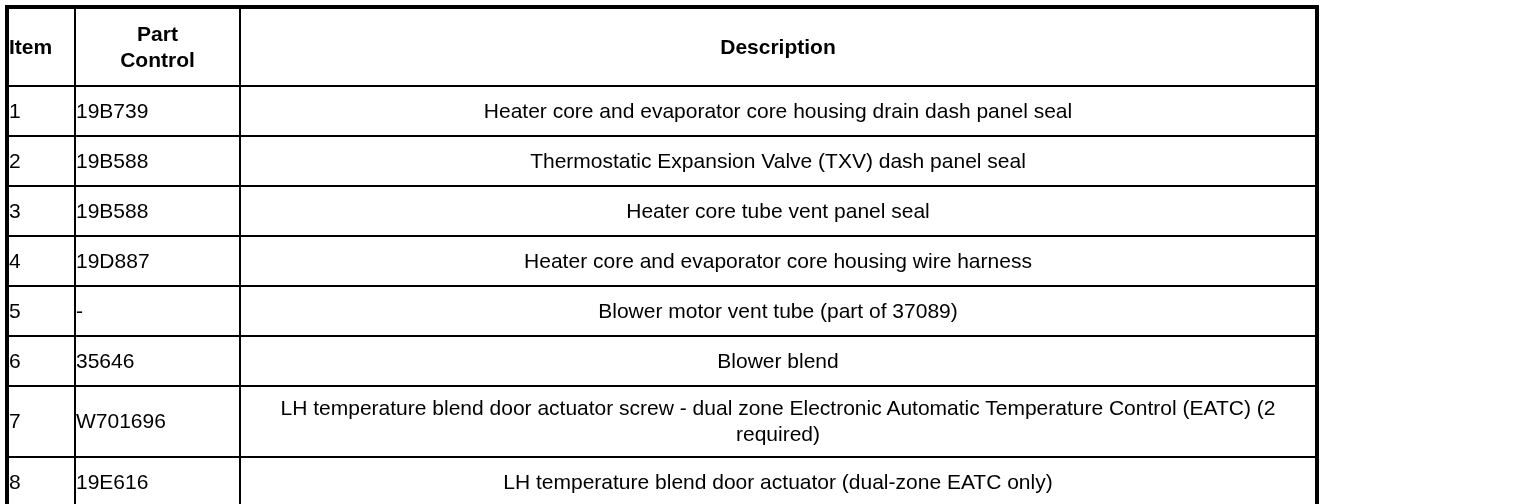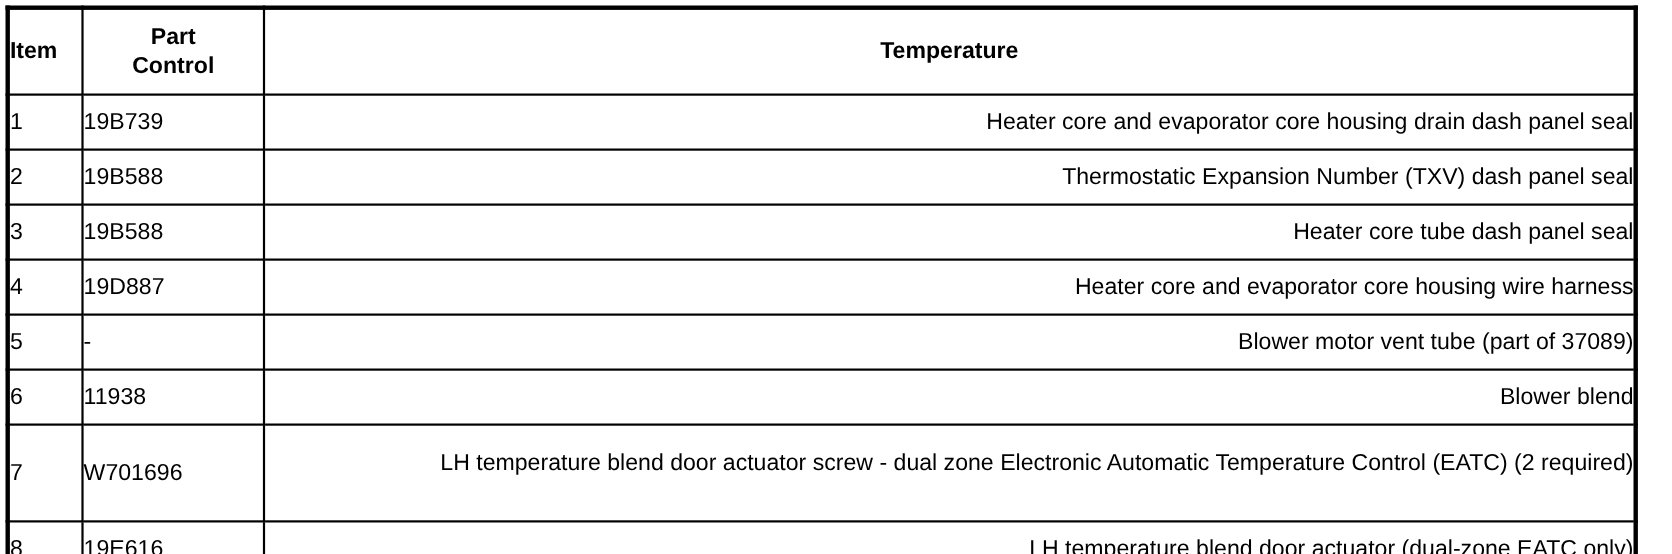--- a/index.html
+++ b/index.html
@@ -12,21 +12,21 @@
     height: 504px;
     font-family: "Liberation Sans", sans-serif;
     color: #000000;
     overflow: hidden;
   }
 
   .table-wrap {
     position: absolute;
     left: 5px;
     top: 5px;
-    width: 1484px;
+    width: 1314px;
     height: 495px;
     box-sizing: border-box;
   }
 
   table.parts-table {
     border-collapse: collapse;
     width: 100%;
     height: 100%;
     table-layout: fixed;
     border: 4px solid #000000;
@@ -78,82 +78,82 @@
   }
   td.cell-item {
     text-align: left;
     padding-left: 8px;
   }
   td.cell-part {
     text-align: left;
     padding-left: 10px;
   }
   td.cell-desc {
-    text-align: right;
+    text-align: center;
     padding-left: 10px;
     padding-right: 8px;
   }
   tr.row-tall td {
     height: 64px;
     vertical-align: middle;
   }
   tr.row-tall td.cell-desc {
     padding-top: 2px;
-    padding-bottom: 20px;
+    padding-bottom: 3px;
   }
 </style>
 </head>
 <body>
 
 <div class="table-wrap">
   <table class="parts-table">
     <colgroup>
       <col class="col-item">
       <col class="col-part">
       <col class="col-desc">
     </colgroup>
     <thead>
       <tr>
         <th class="th-item">Item</th>
         <th class="th-part">
           <span class="part-line">Part</span>
           <span class="part-line">Control</span>
         </th>
-        <th class="th-desc">Temperature</th>
+        <th class="th-desc">Description</th>
       </tr>
     </thead>
     <tbody>
       <tr>
         <td class="cell-item">1</td>
         <td class="cell-part">19B739</td>
         <td class="cell-desc">Heater core and evaporator core housing drain dash panel seal</td>
       </tr>
       <tr>
         <td class="cell-item">2</td>
         <td class="cell-part">19B588</td>
-        <td class="cell-desc">Thermostatic Expansion Number (TXV) dash panel seal</td>
+        <td class="cell-desc">Thermostatic Expansion Valve (TXV) dash panel seal</td>
       </tr>
       <tr>
         <td class="cell-item">3</td>
         <td class="cell-part">19B588</td>
-        <td class="cell-desc">Heater core tube dash panel seal</td>
+        <td class="cell-desc">Heater core tube vent panel seal</td>
       </tr>
       <tr>
         <td class="cell-item">4</td>
         <td class="cell-part">19D887</td>
         <td class="cell-desc">Heater core and evaporator core housing wire harness</td>
       </tr>
       <tr>
         <td class="cell-item">5</td>
         <td class="cell-part">-</td>
         <td class="cell-desc">Blower motor vent tube (part of 37089)</td>
       </tr>
       <tr>
         <td class="cell-item">6</td>
-        <td class="cell-part">11938</td>
+        <td class="cell-part">35646</td>
         <td class="cell-desc">Blower blend</td>
       </tr>
       <tr class="row-tall">
         <td class="cell-item">7</td>
         <td class="cell-part">W701696</td>
         <td class="cell-desc">LH temperature blend door actuator screw - dual zone Electronic Automatic Temperature Control (EATC) (2 required)</td>
       </tr>
       <tr>
         <td class="cell-item">8</td>
         <td class="cell-part">19E616</td>

